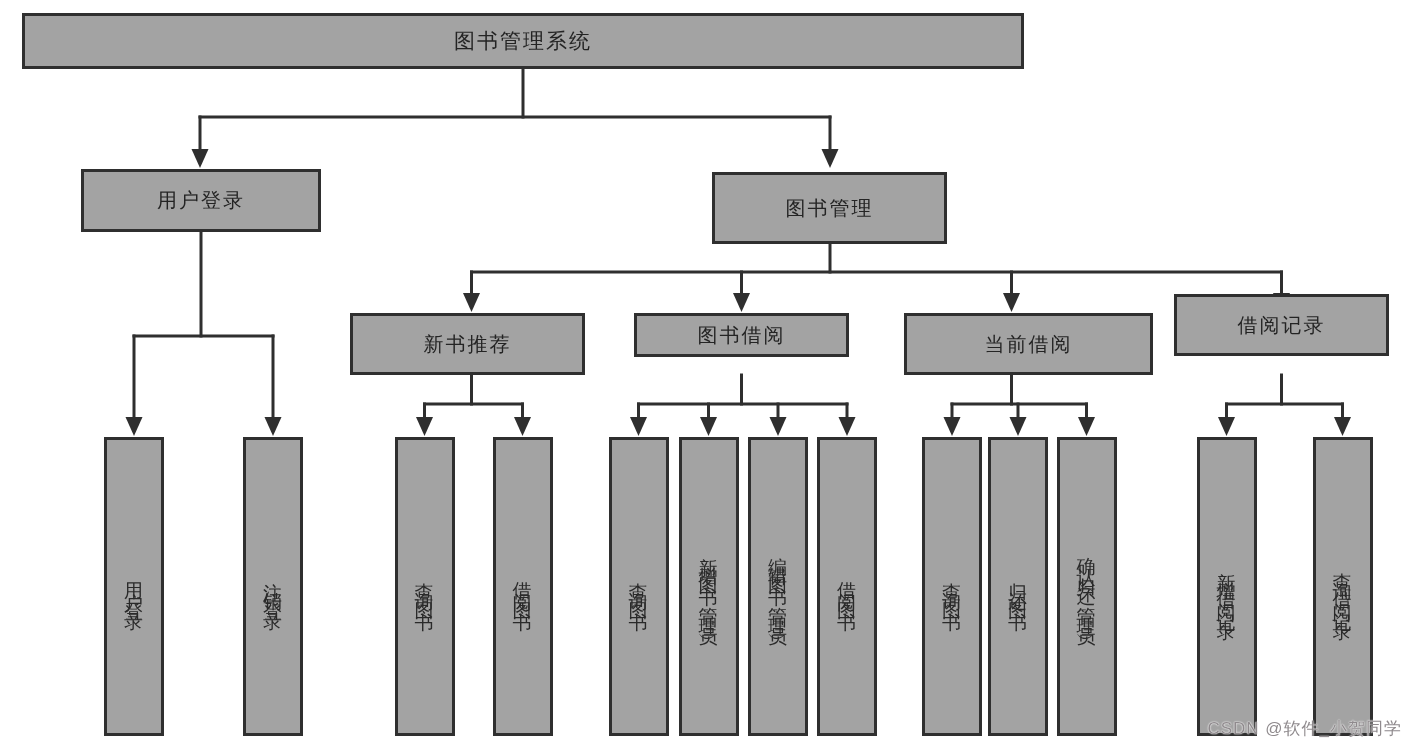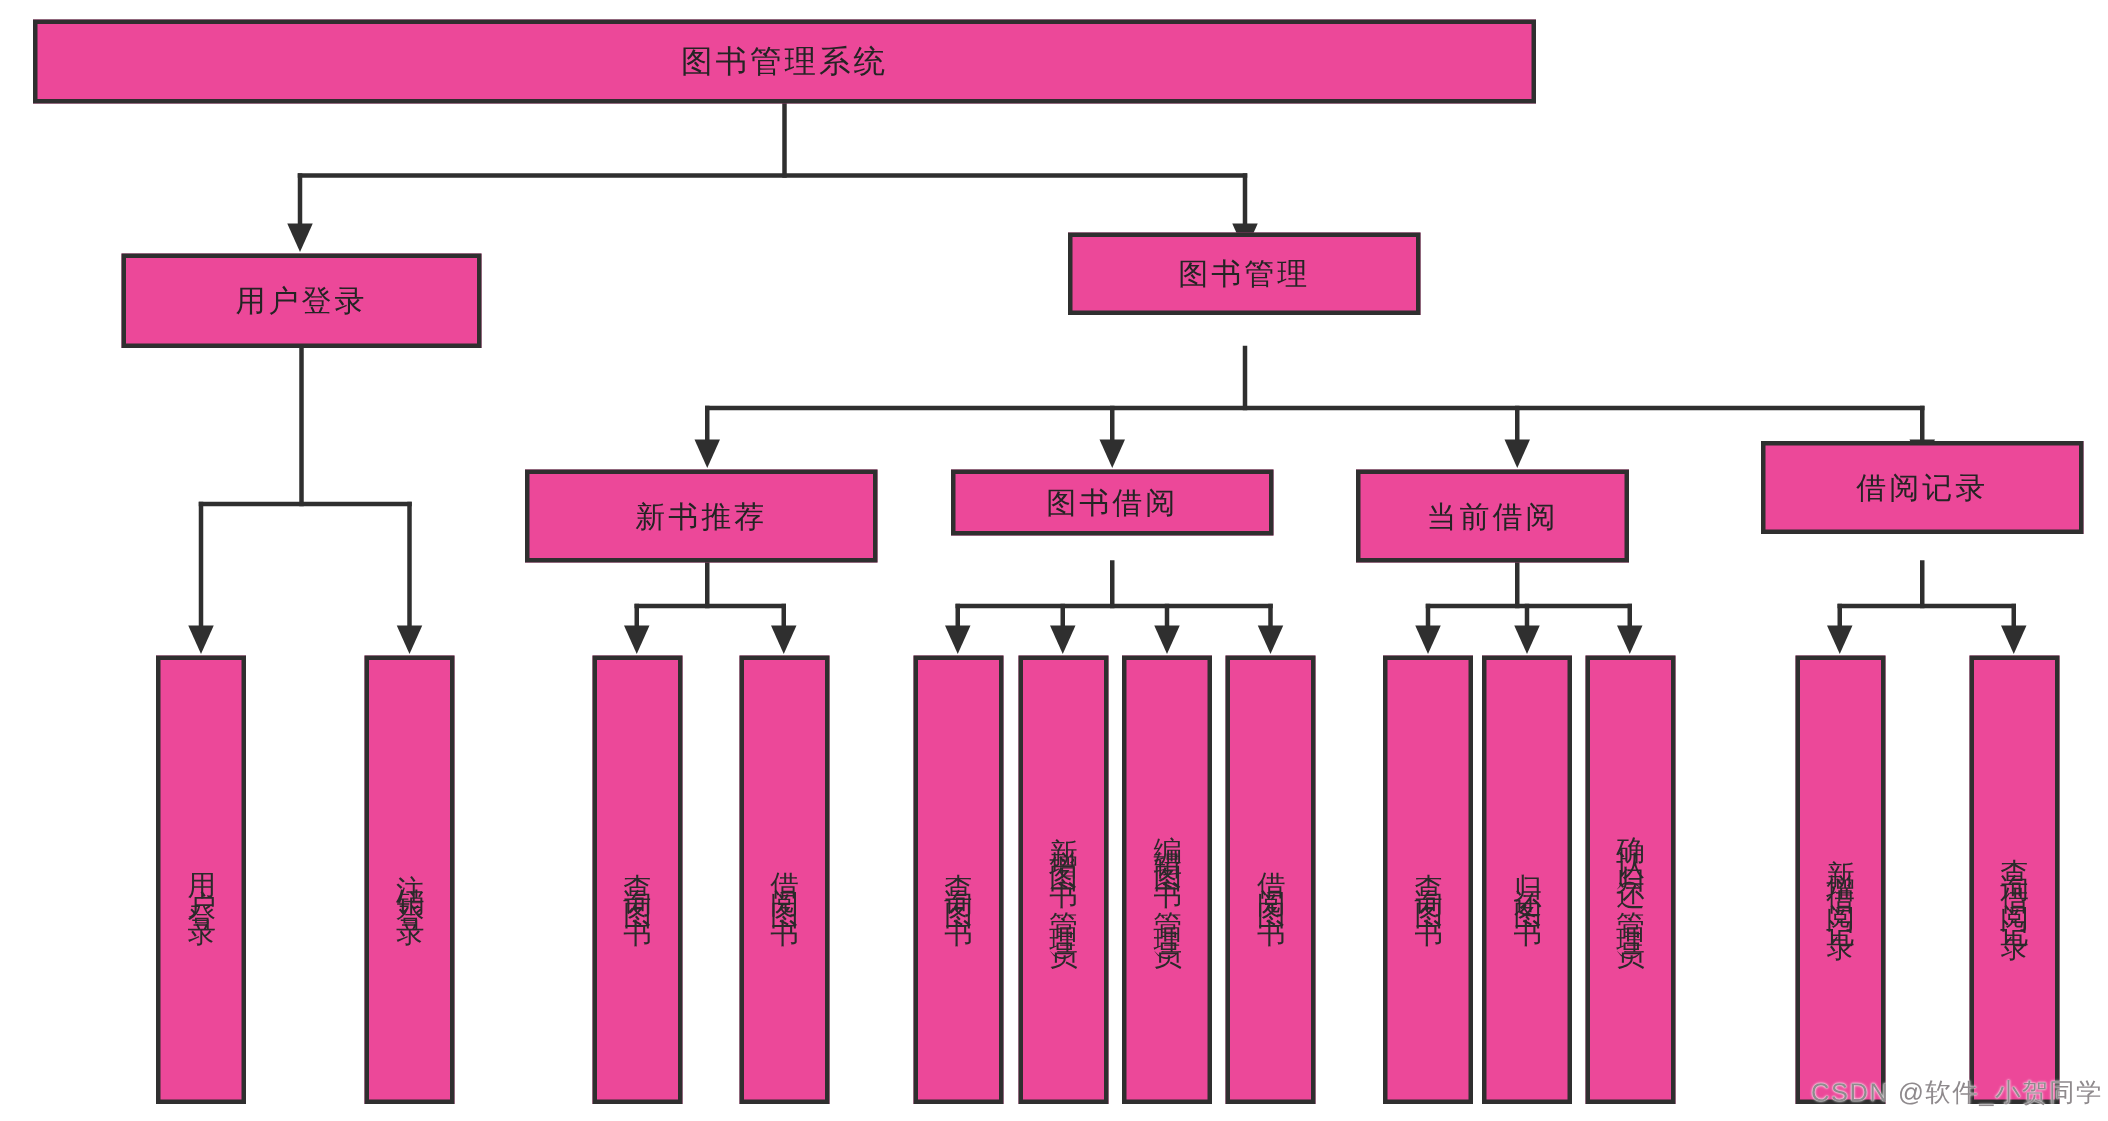--- a/index.html
+++ b/index.html
@@ -8,21 +8,21 @@
     width:1405px;height:747px;
     background:#ffffff;
     overflow:hidden;
     font-family:"Liberation Sans","DejaVu Sans",sans-serif;
   }
   #connector-svg{position:absolute;left:0;top:0;width:1405px;height:747px;}
   .box{
     position:absolute;
     box-sizing:border-box;
     border:3px solid #2f2f2f;
-    background:#ec4899;
+    background:#a3a3a3;
     display:flex;
     align-items:center;
     justify-content:center;
     color:#242424;
     font-size:20px;
     letter-spacing:2px;
     white-space:nowrap;
   }
   .box.root{font-size:21px;}
   .leaf span{
@@ -100,25 +100,25 @@
       <polygon points="943.5,417 960.5,417 952,436" fill="#2f2f2f"></polygon>
       <polygon points="1009.5,417 1026.5,417 1018,436" fill="#2f2f2f"></polygon>
       <polygon points="1078,417 1095,417 1086.5,436" fill="#2f2f2f"></polygon>
       <polygon points="1218,417 1235,417 1226.5,436" fill="#2f2f2f"></polygon>
       <polygon points="1334,417 1351,417 1342.5,436" fill="#2f2f2f"></polygon>
     </svg>
 
   <div class="box root" style="left:22px;top:13px;width:1002px;height:56px">图书管理系统</div>
 
   <div class="box" style="left:81px;top:169px;width:240px;height:63px">用户登录</div>
-  <div class="box" style="left:712px;top:155px;width:235px;height:55px">图书管理</div>
+  <div class="box" style="left:712px;top:172px;width:235px;height:72px">图书管理</div>
 
   <div class="box" style="left:350px;top:313px;width:235px;height:62px">新书推荐</div>
   <div class="box" style="left:634px;top:313px;width:215px;height:44px">图书借阅</div>
-  <div class="box" style="left:904px;top:313px;width:182px;height:62px">当前借阅</div>
+  <div class="box" style="left:904px;top:313px;width:249px;height:62px">当前借阅</div>
   <div class="box" style="left:1174px;top:294px;width:215px;height:62px">借阅记录</div>
 
   <div class="box leaf" style="left:104px;top:437px;width:60px;height:299px">
     <span>用户登录</span>
   </div>
   <div class="box leaf" style="left:243px;top:437px;width:60px;height:299px">
     <span>注销登录</span>
   </div>
 
   <div class="box leaf" style="left:394.5px;top:437px;width:60px;height:299px">

